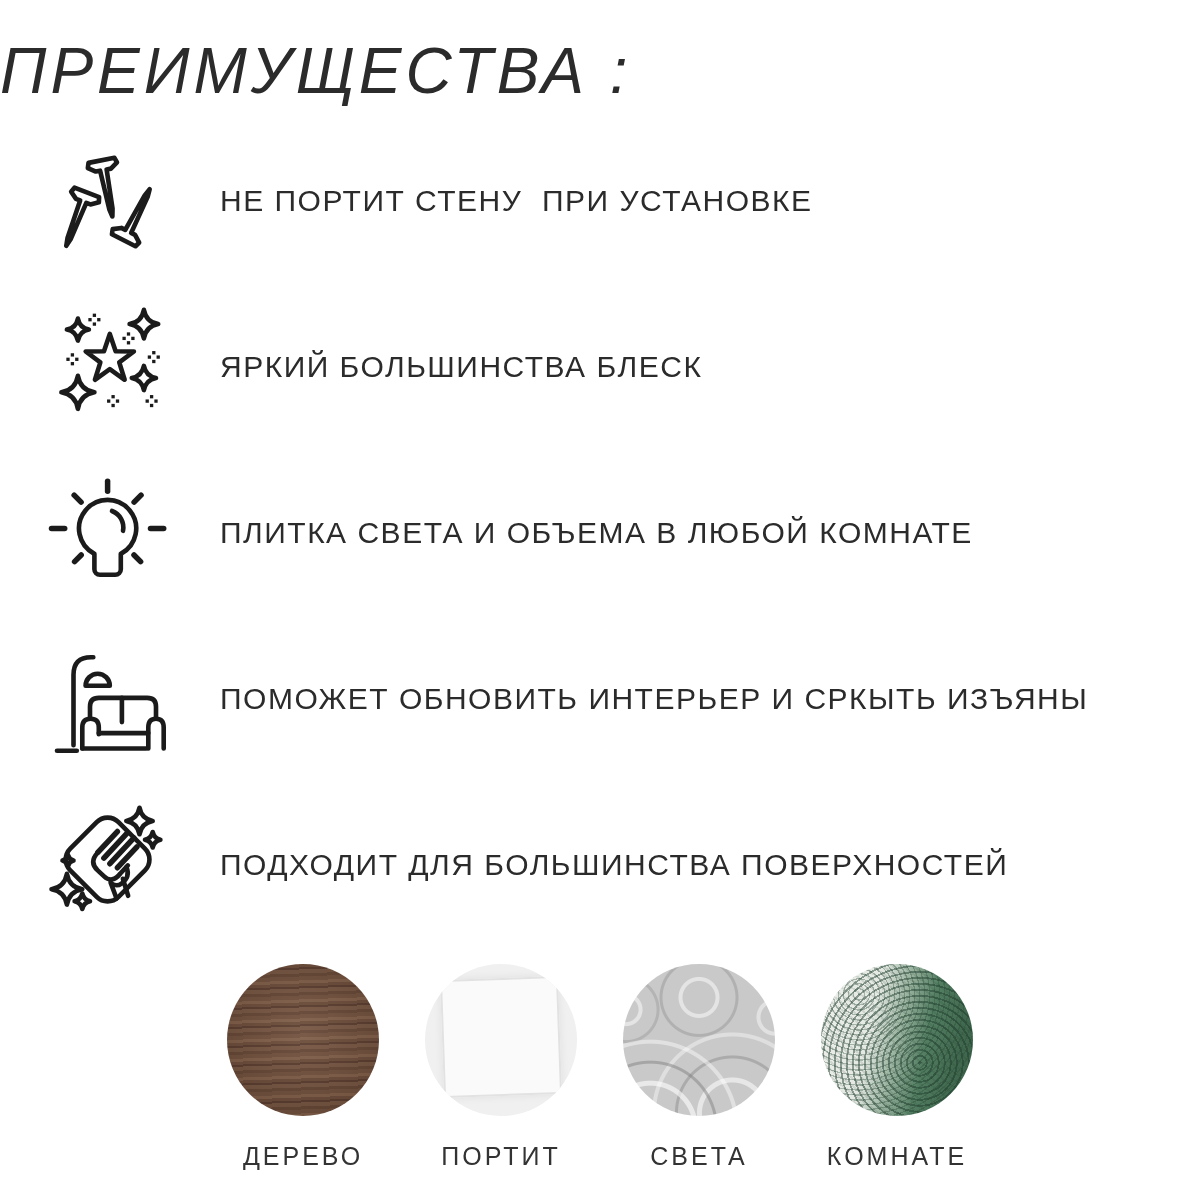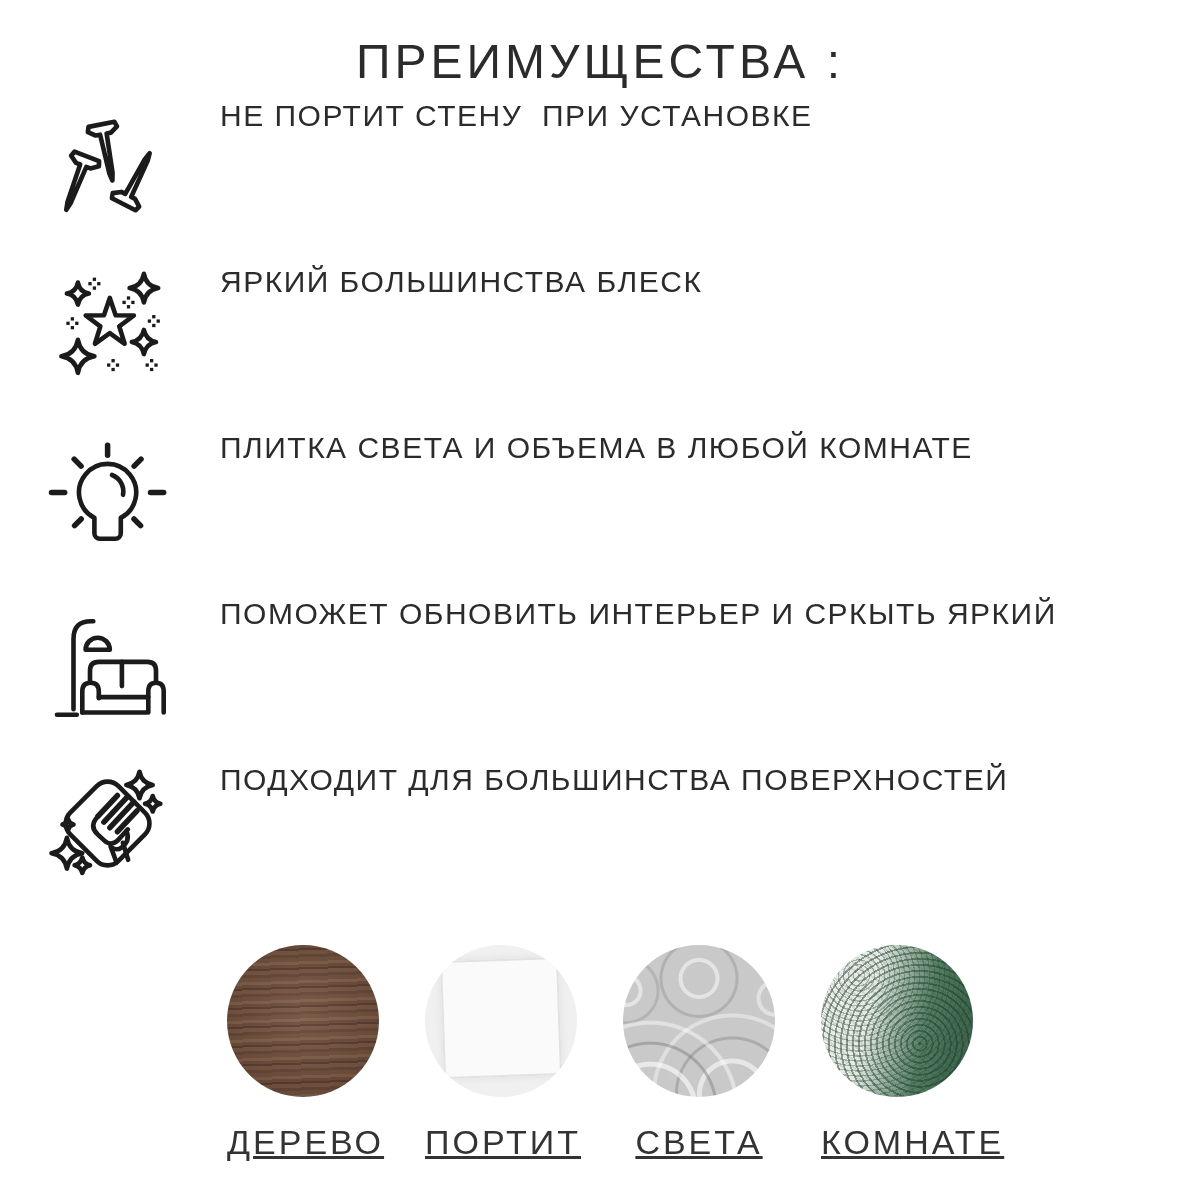--- a/index.html
+++ b/index.html
@@ -7,29 +7,29 @@
     width:1200px;height:1200px;
     background:#ffffff;
     font-family:"Liberation Sans", sans-serif;
     color:#262626;
     overflow:hidden;
   }
   .page{width:1200px;height:1200px;position:relative;}
 
   .title{
     margin:34px 0 0 0;
-    text-align:center;
-    font-size:48px;
+    font-size:64px;
     font-weight:400;
     letter-spacing:4px;
     color:#2b2b2b;
+    font-style:italic;
   }
 
   .adv-list{margin:10px 0 0 46px;}
-  .adv-row{display:flex;height:166px;}
+  .adv-row{display:flex;align-items:center;height:166px;}
   .adv-icon{width:132px;height:132px;flex:none;margin-right:42px;}
   .adv-icon svg{width:100%;height:100%;}
   .adv-text{
     font-size:30px;
     font-weight:400;
     letter-spacing:1.5px;
     color:#2b2b2b;
     white-space:pre;
   }
 
@@ -39,24 +39,23 @@
     gap:46px;
     margin-top:16px;
   }
   .material{text-align:center;width:152px;}
   .swatch{
     width:152px;height:152px;border-radius:50%;
     position:relative;overflow:hidden;
   }
   .material-label{
     margin-top:26px;
-    font-size:34px;
+    font-size:25px;
     letter-spacing:3px;
     color:#333333;
-    text-decoration:underline;
   }
 
   .sw-wood{
     background-image:
       radial-gradient(circle at 50% 45%, rgba(255,255,255,0.08), rgba(0,0,0,0.14)),
       repeating-linear-gradient(178deg,
         #7d5b45 0 3px, #6a4936 3px 6px, #57392a 6px 8px,
         #74523e 8px 12px, #634331 12px 15px, #6f4d3a 15px 19px);
   }
   .sw-metal{
@@ -200,21 +199,21 @@
             <path class="stroke" d="M2,97 L20,97"></path>
             <path class="stroke" d="M32,68 L32,57 Q32,49 40,49 L84,49 Q92,49 92,57 L92,68"></path>
             <path class="stroke" d="M61,49 L61,71"></path>
             <path class="stroke" d="M25,95 L25,76 Q25,68 32.5,68 Q40,68 40,76 L40,82"></path>
             <path class="stroke" d="M40,81 L85,81"></path>
             <path class="stroke" d="M85,95 L85,76 Q85,68 92,68 Q99,68 99,76 L99,95"></path>
             <path class="stroke" d="M25,95 L83,95"></path>
           </g>
         </svg>
       </div>
-      <div class="adv-text">ПОМОЖЕТ ОБНОВИТЬ ИНТЕРЬЕР И СРКЫТЬ ЯРКИЙ</div>
+      <div class="adv-text">ПОМОЖЕТ ОБНОВИТЬ ИНТЕРЬЕР И СРКЫТЬ ИЗЪЯНЫ</div>
     </div>
 
     <div class="adv-row">
       <div class="adv-icon">
         <svg viewBox="0 0 120 120">
           <g transform="translate(4,4)">
             <rect class="stroke" x="-31" y="-31" width="62" height="62" rx="14" transform="translate(52,51) rotate(45)"></rect>
             <g transform="translate(54,52) rotate(43)">
               <g class="stroke-thick">
                 <line x1="-13" y1="-24" x2="-13" y2="2"></line>

